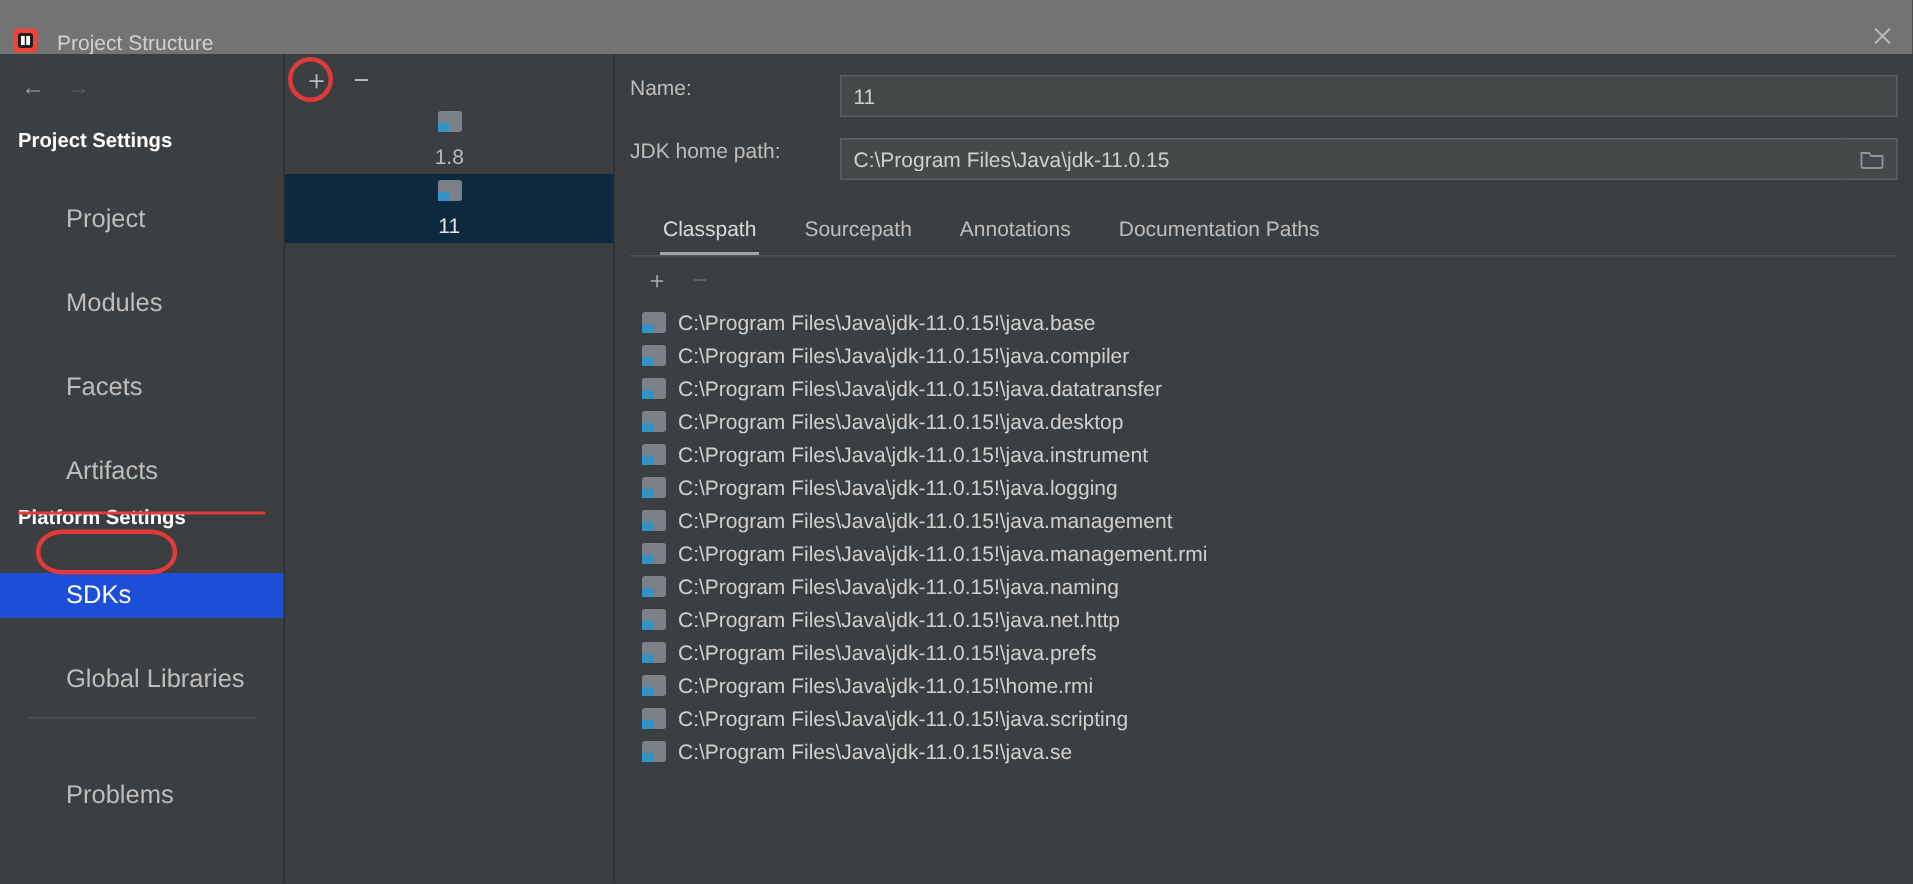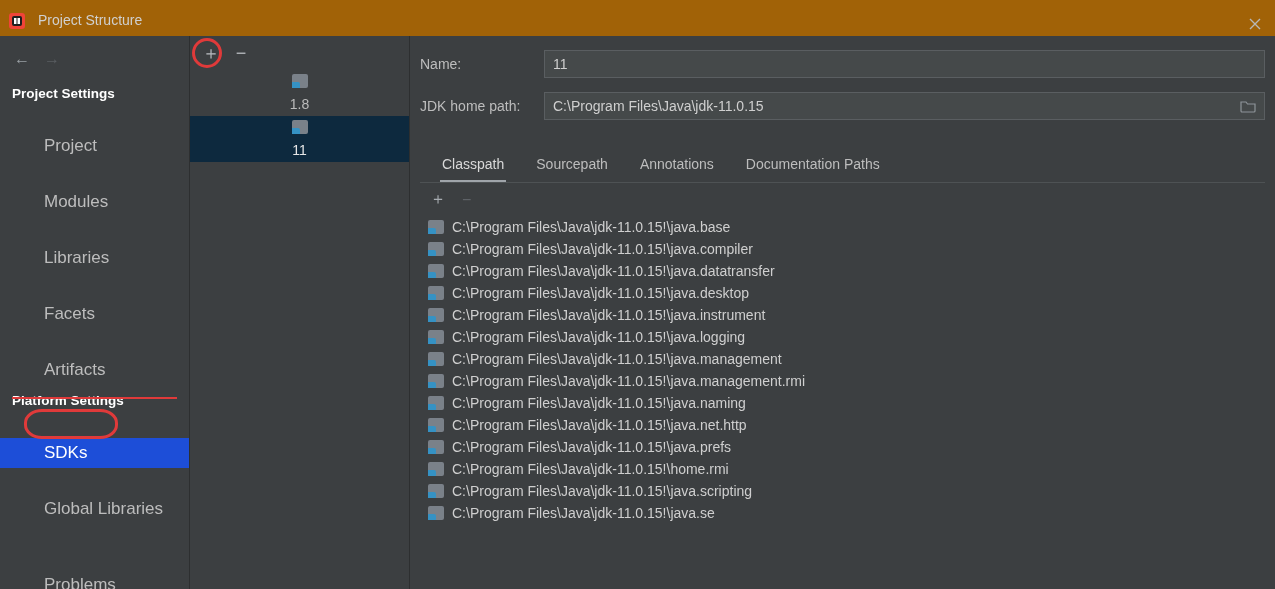--- a/index.html
+++ b/index.html
@@ -11,23 +11,23 @@
     width: 1275px;
     height: 589px;
     overflow: hidden;
     display: flex;
     flex-direction: column;
   }
   
   .titlebar {
     height: 36px;
     display: flex;
-    align-items: flex-start;
-    padding: 12px 8px;
-    background: #a16207;
+    align-items: flex-end;
+    padding: 0 8px;
+    background: #737373;
   }
   .titlebar .appicon {
     width: 18px; height: 18px;
     margin-right: 12px;
     display:flex;align-items:center;justify-content:center;
   }
   .titlebar .title { color: #d0d0d0; font-size: 14px;}
   .titlebar .spacer { flex: 1; }
   .titlebar .close { width: 24px; height:24px; display:flex;align-items:center;justify-content:center; color:#b0b0b0;}
   
@@ -108,21 +108,21 @@
   }
   
   .details {
     flex:1;
     background:#3c3f41;
     padding: 14px 10px 0 10px;
     display:flex;flex-direction:column;
     min-width:0;
   }
   .form-row {
-    display:flex;align-items:center;gap:12px;margin-bottom:14px;
+    display:flex;gap:28px;margin-bottom:14px;
   }
   .form-row label { color:#bdbdbd; font-size:14px; min-width:112px;}
   .text-input {
     flex:1;
     background:#45494a;
     border:1px solid #5a5e61;
     color:#cfcfcf;
     height:28px;
     padding: 0 8px;
     font-size:14px;
@@ -130,21 +130,21 @@
   }
   .path-group{flex:1;display:flex;}
   .path-group .text-input{border-right:none;}
   .browse-btn{
     width:34px;height:28px;background:#45494a;border:1px solid #5a5e61;border-left:none;
     display:flex;align-items:center;justify-content:center;color:#8e9499;
   }
   
   .tabs {
     display:flex; gap:28px; padding-left:20px; border-bottom:1px solid #4e5254;
-    margin-top:16px;
+    margin-top:4px;
     text-align:center;
   }
   .tab {
     padding: 6px 2px 8px 2px;
     color:#bdbdbd; font-size:14px;
     border-bottom:2px solid transparent;
     cursor:pointer;
   }
   .tab.active { color:#d9d9d9; border-bottom-color:#a0a5aa;}
   .list-tools{
@@ -198,21 +198,20 @@
 
   <div class="leftnav">
     <div class="navarrows">
       <span>←</span>
       <span class="disabled">→</span>
     </div>
     <div class="section-header">Project Settings</div>
     <div id="nav-proj">
         <div class="nav-item">Project</div>
         <div class="nav-item">Modules</div>
-        <div class="nav-item">Libraries</div>
         <div class="nav-item">Facets</div>
         <div class="nav-item">Artifacts</div>
       </div>
 
     <div class="section-header" style="position:relative">
       <span>Platform Settings</span>
       <span class="strike-red"></span>
     </div>
     <div id="nav-plat" style="position:relative">
       <span class="anno-ellipse" style="left:24px;top:-3px;width:94px;height:30px"></span>

